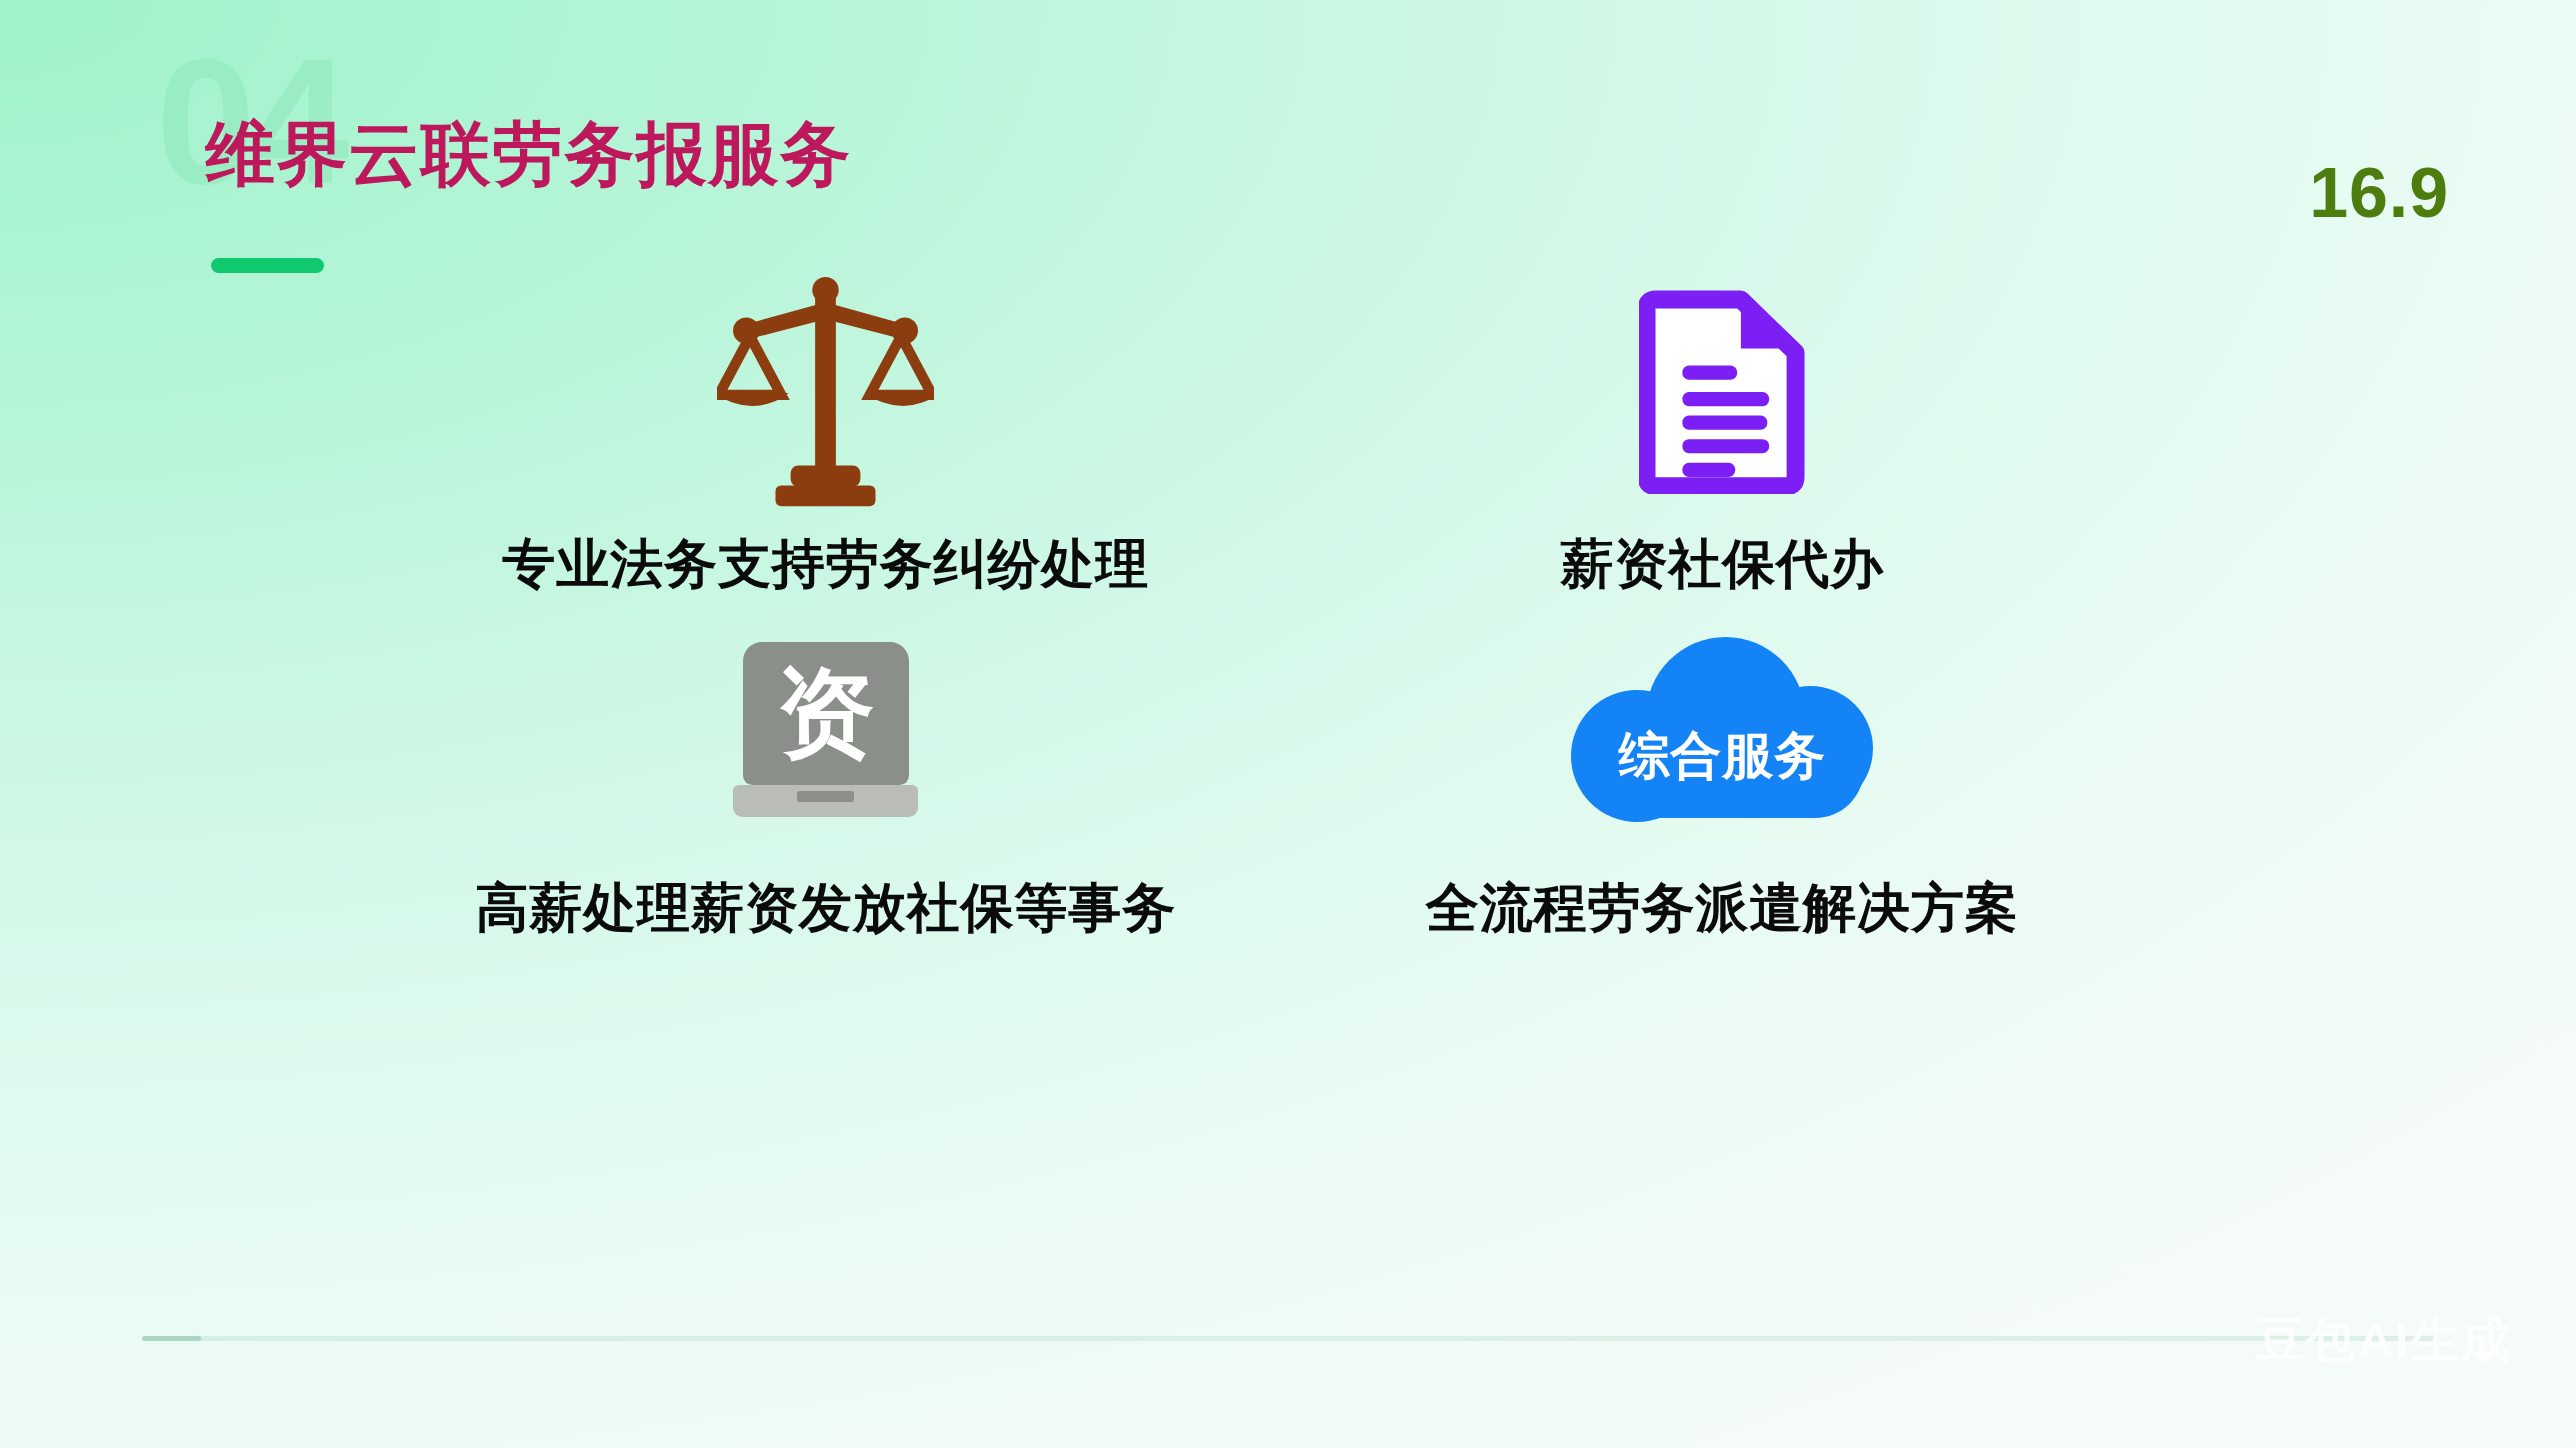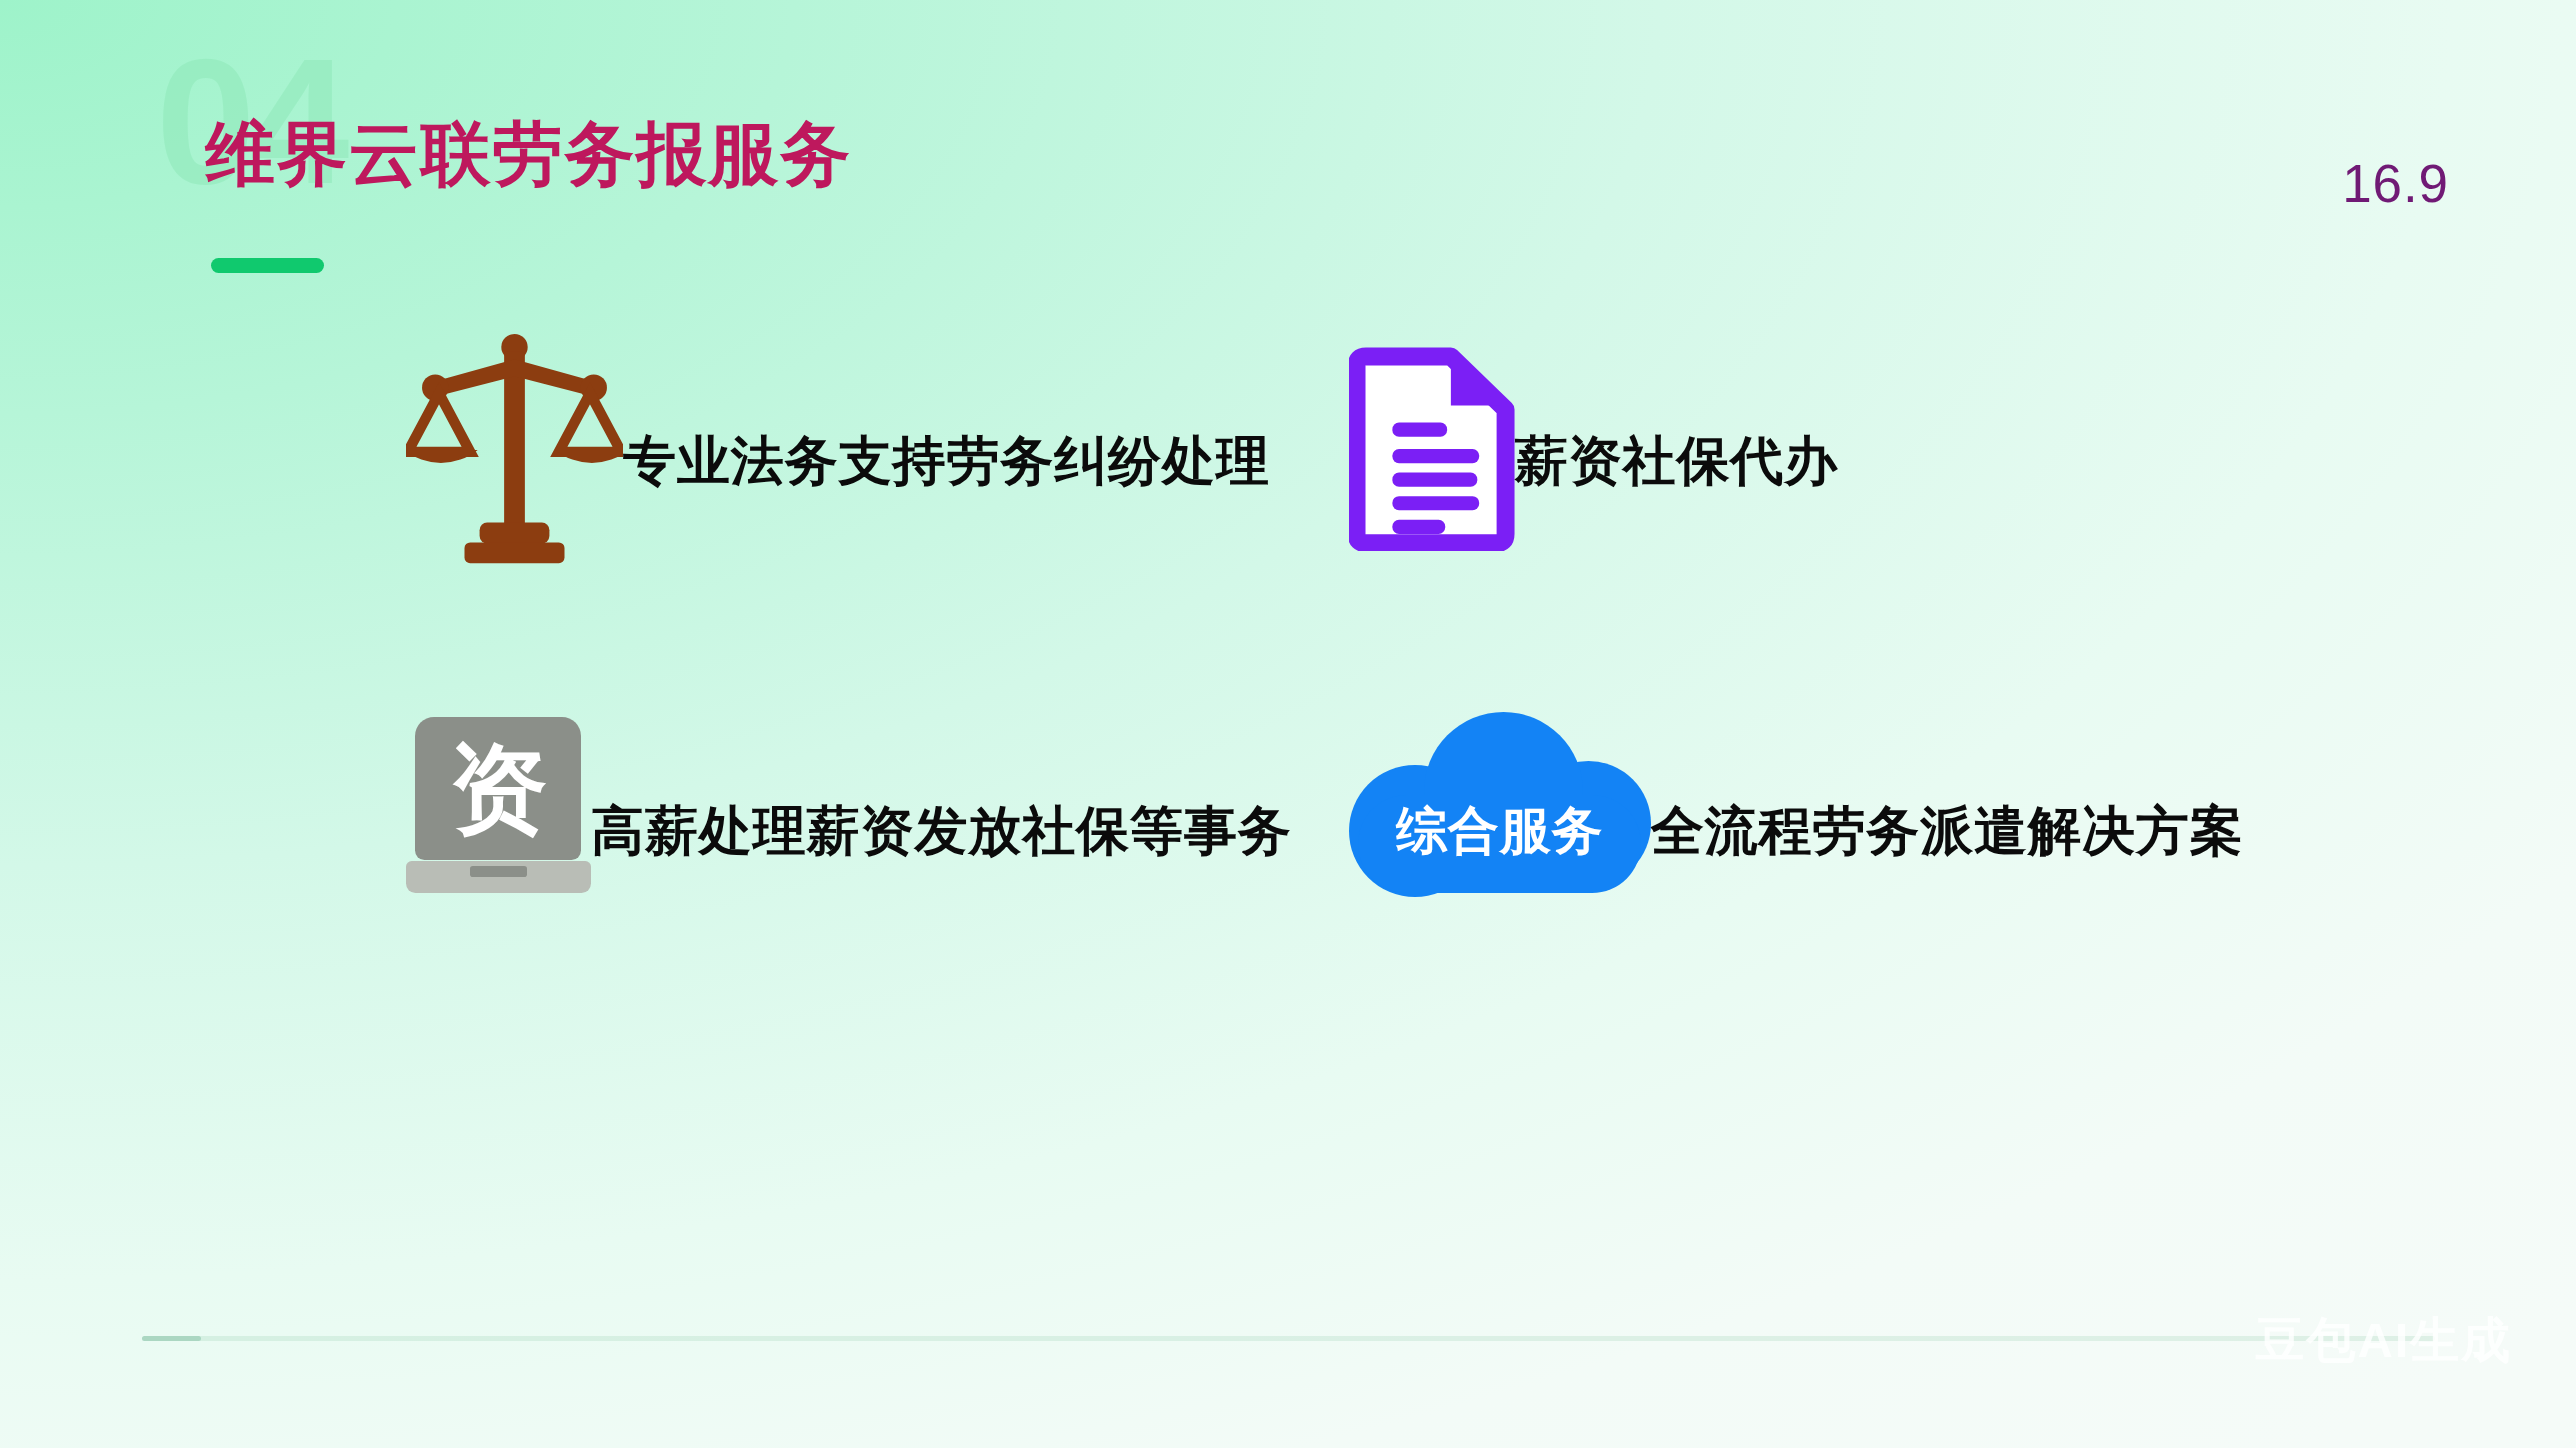--- a/index.html
+++ b/index.html
@@ -44,40 +44,40 @@
   .title-underline{
     position:absolute;
     left:55px; top:209px;
     width:113px; height:15px;
     border-radius:8.5px;
     background:#10c96e;
   }
   .page-number{
     position:absolute;
     right:0px; top:104px;
-    font-size:53px;
-    font-weight:400;
-    color:#701a75;
+    font-size:70px;
+    font-weight:700;
+    color:#4d7c0f;
     letter-spacing:0.9px;
   }
 
   
   .feature-grid{
     position:absolute;
     left:406px; top:274px;
     width:1736px;
     display:grid;
     grid-template-columns:1fr 1fr;
     grid-template-rows:349px 349px;
     column-gap:57px;
     row-gap:9.4px;
   }
   .feature-cell{
     display:flex;
-    flex-direction:row;
+    flex-direction:column;
     align-items:center;
     justify-content:flex-start;
   }
   .feature-icon{
     height:236px;
     display:flex;
     align-items:center;
     justify-content:center;
   }
   .feature-label{

